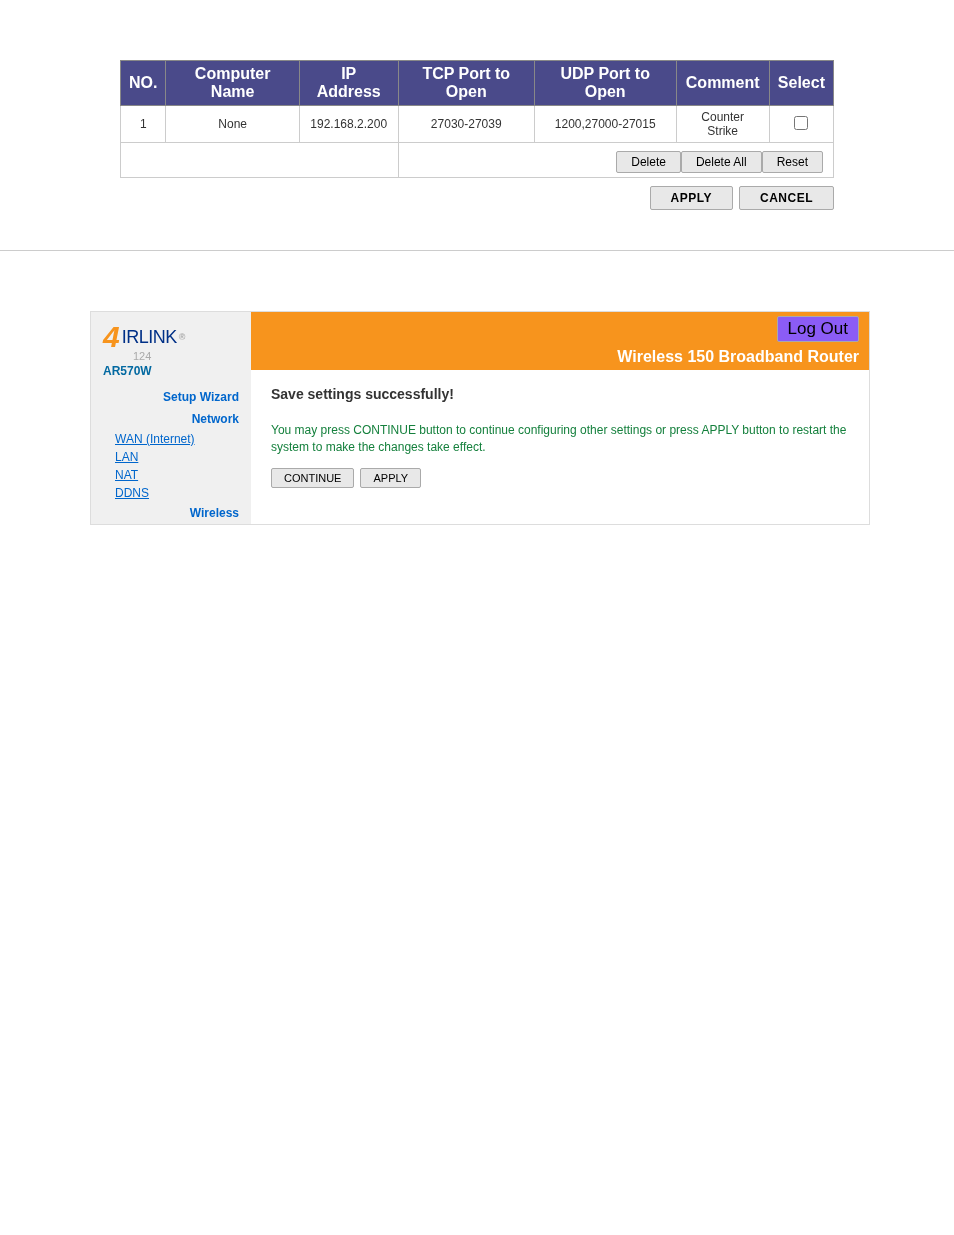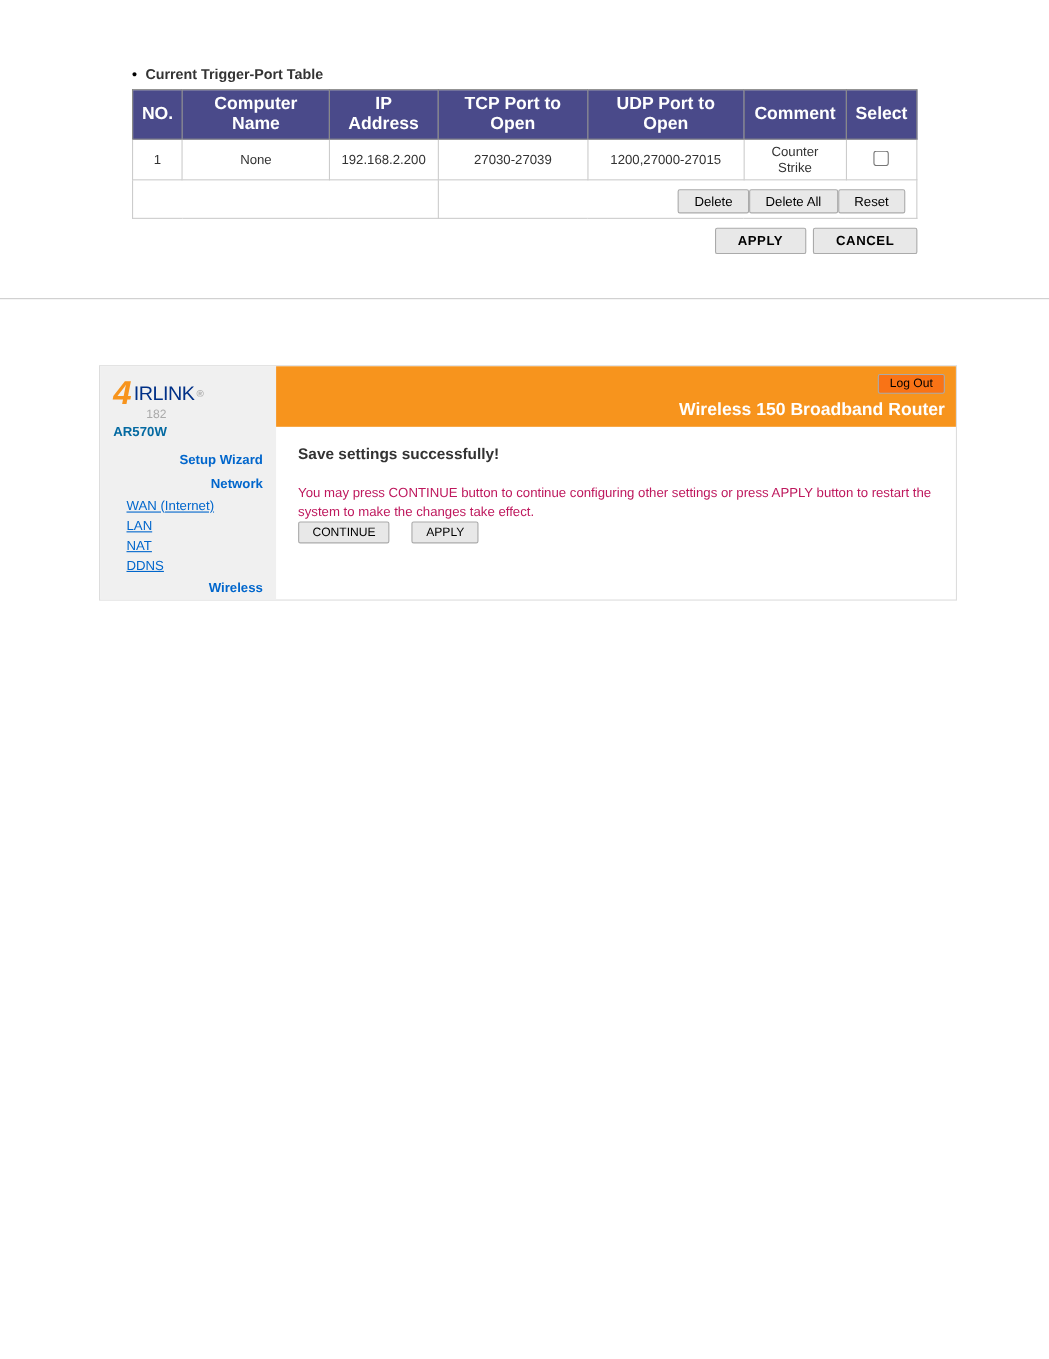--- a/index.html
+++ b/index.html
@@ -163,24 +163,24 @@
     }
 
     .header-top {
       display: flex;
       flex-direction: column;
       align-items: flex-end;
       width: 100%;
     }
 
     .logout-btn {
-      background: #f97316;
+      background: #8b5cf6;
       border: 1px solid #aaa;
       padding: 2px 10px;
-      font-size: 11px;
+      font-size: 17px;
       cursor: pointer;
       border-radius: 2px;
       margin-bottom: 6px;
     }
 
     .router-title {
       color: #fff;
       font-size: 16px;
       font-weight: bold;
       text-align: left;
@@ -192,27 +192,28 @@
 
     .save-success {
       color: #333;
       font-size: 14px;
       font-weight: bold;
       margin-bottom: 20px;
     }
 
     .save-desc {
       font-size: 12px;
-      color: #be185d;
+      color: #15803d;
+      margin-bottom: 12px;
       line-height: 1.4;
     }
 
     .content-actions {
       display: flex;
-      gap: 20px;
+      gap: 6px;
     }
 
     .content-actions button {
       padding: 3px 12px;
       font-size: 11px;
       background: #e8e8e8;
       border: 1px solid #aaa;
       cursor: pointer;
       border-radius: 2px;
     }
@@ -224,24 +225,20 @@
 
     .bottom-divider {
       margin: 30px 0 0 0;
       border-top: 2px solid #ccc;
     }
   </style>
 </head>
 <body>
 
 <div class="top-section">
-  <div class="section-title">
-    <span class="bullet">•</span>
-    <span>Current Trigger-Port Table</span>
-  </div>
 
   <table class="trigger-table">
     <thead>
       <tr>
         <th><span>NO.</span></th>
         <th><span>Computer Name</span></th>
         <th><span>IP Address</span></th>
         <th><span>TCP Port to Open</span></th>
         <th><span>UDP Port to Open</span></th>
         <th><span>Comment</span></th>
@@ -283,21 +280,21 @@
 
 <div class="router-section">
 
   <div class="router-sidebar">
     <div class="router-logo">
       <div class="logo-text">
         <span class="logo-arrow" style="color:#f7941d; font-weight:bold; font-style:italic; font-size:30px;">4</span>
         <span style="color:#003087; font-weight:normal; font-size:18px; letter-spacing:-0.5px;">IRLINK</span>
         <span style="color:#aaa; font-size:9px; vertical-align:super; margin-left:2px;">®</span>
       </div>
-      <div style="color:#aaa; font-size:11px; margin-top:-2px; padding-left:30px;">182</div>
+      <div style="color:#aaa; font-size:11px; margin-top:-2px; padding-left:30px;">124</div>
     </div>
     <div class="model-name">AR570W</div>
 
     <div class="sidebar-nav">
       <div class="nav-group-title">Setup Wizard</div>
       <div class="nav-group-title">Network</div>
       <div class="nav-item">WAN (Internet)</div>
       <div class="nav-item">LAN</div>
       <div class="nav-item">NAT</div>
       <div class="nav-item">DDNS</div>

